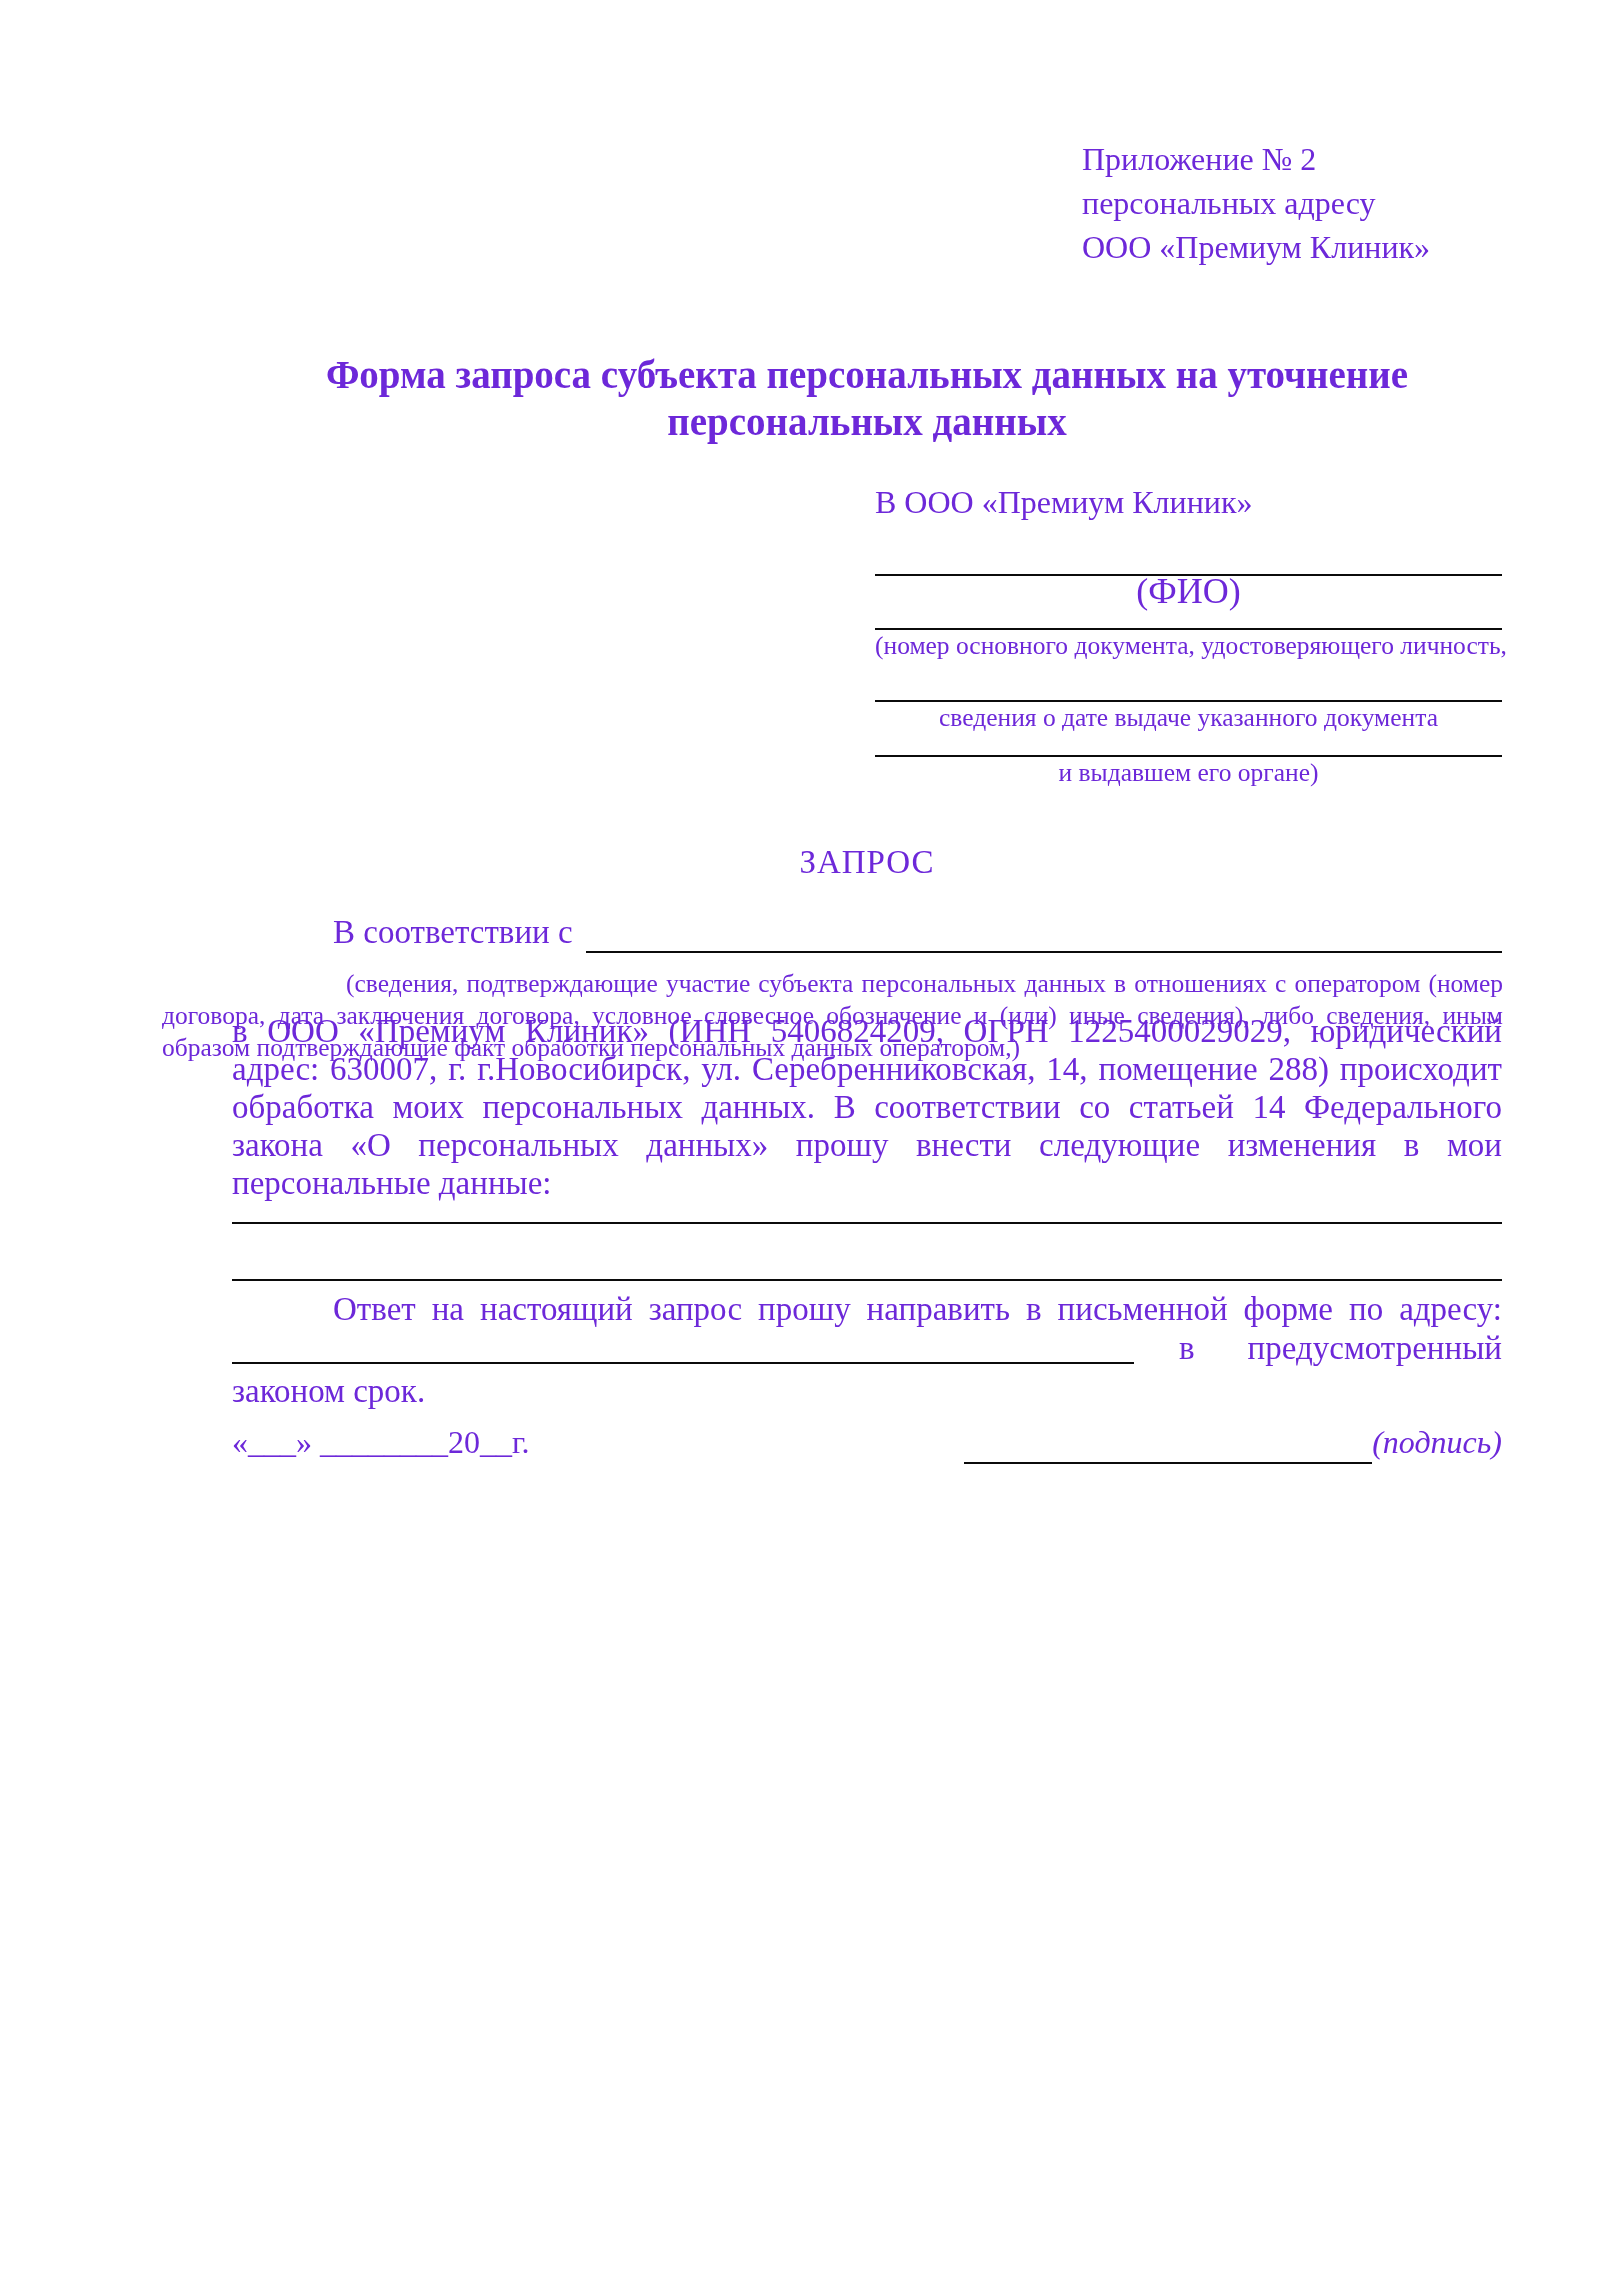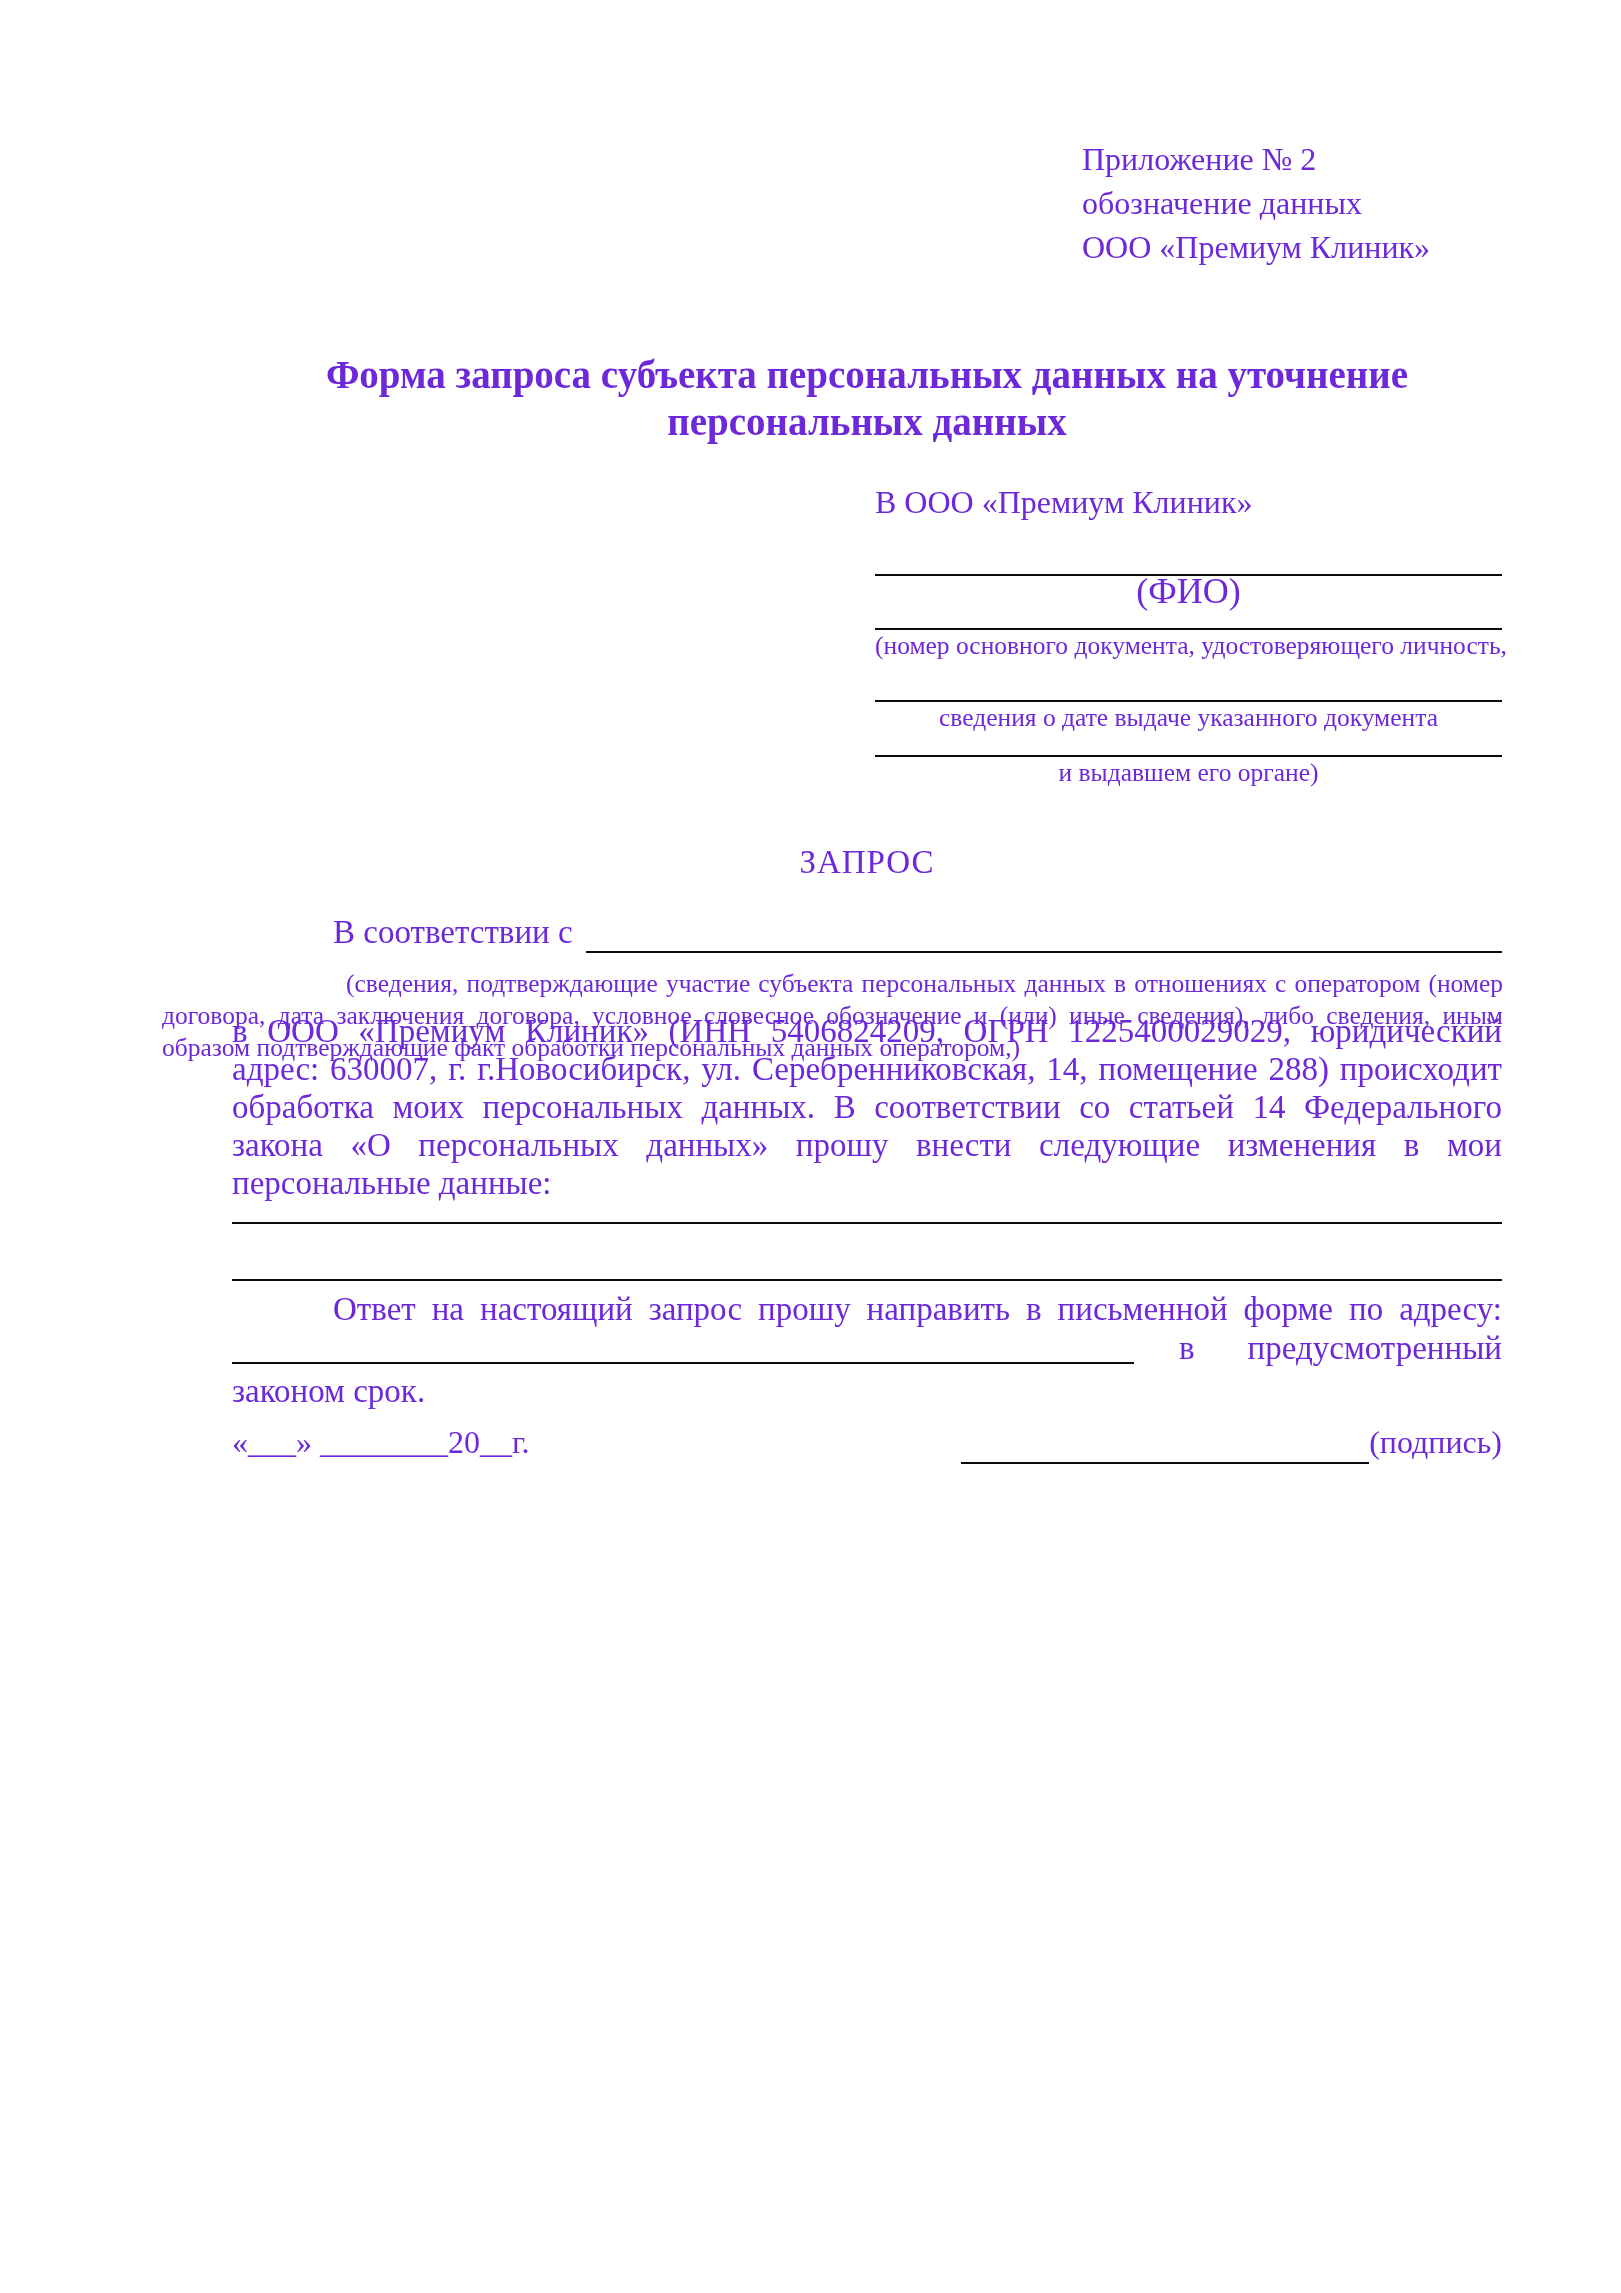--- a/index.html
+++ b/index.html
@@ -154,30 +154,30 @@
     display: flex;
     justify-content: space-between;
     align-items: flex-end;
     font-size: 32px;
     line-height: 43px;
     gap: 9px;
   }
   .sign-row .date { white-space: nowrap; }
   .sign-row .sig { display: flex; align-items: flex-end; }
   .sign-row .sig .rule { width: 408px; height: 35px; border-bottom: 2.9px solid #0b0b0b; }
-  .sign-row .sig .cap { white-space: nowrap; }
+  .sign-row .sig .cap { white-space: nowrap; font-style: italic; }
 </style>
 </head>
 <body>
 
 <div class="page">
 
   <div class="appendix">
     <div>Приложение № 2</div>
-    <div>обозначение данных</div>
+    <div>персональных адресу</div>
     <div>ООО «Премиум Клиник»</div>
   </div>
 
   <div class="doc-title">Форма запроса субъекта персональных данных на уточнение персональных данных</div>
 
   <div class="addressee">
     <div>В ООО «Премиум Клиник»</div>
     <div class="fld f1"></div>
     <div class="cap fio">(ФИО)</div>
     <div class="fld f2"></div>

